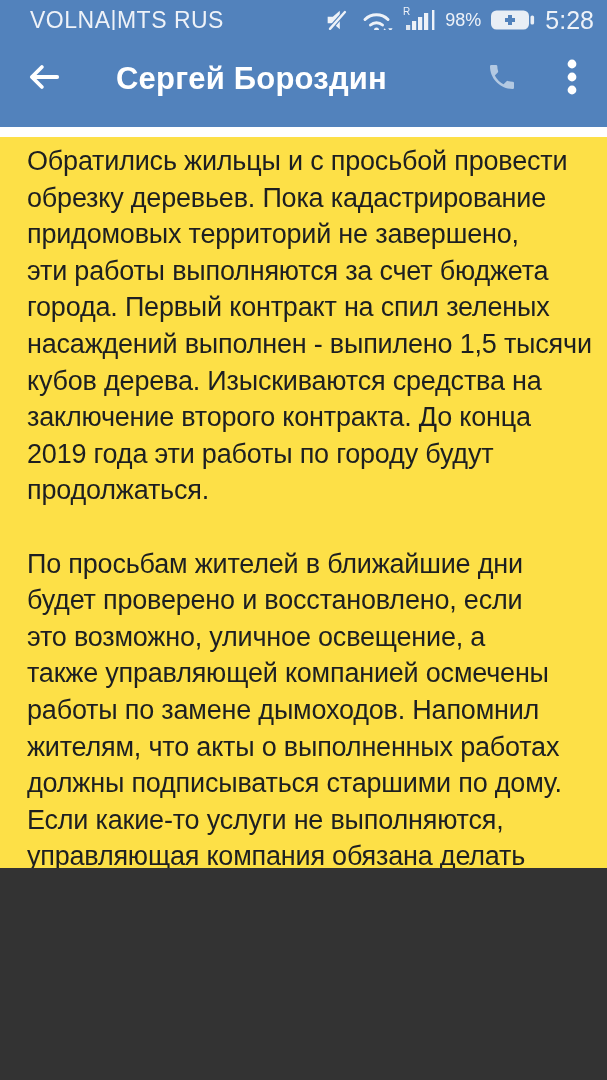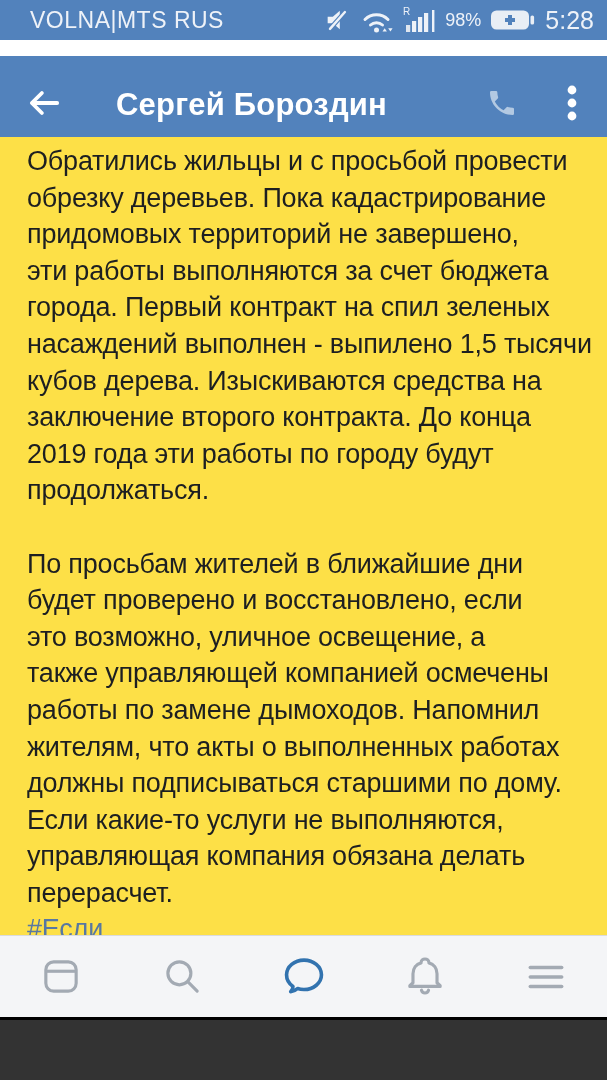--- a/index.html
+++ b/index.html
@@ -1,20 +1,20 @@
 <!DOCTYPE html>
 <html><head>
 <meta charset="utf-8">
 <style>
   * { margin: 0; padding: 0; box-sizing: border-box; }
   html, body { background: #333; }
   body { font-family: "Liberation Sans", "DejaVu Sans", sans-serif; }
   .phone {
     position: relative;
-    width: 607px; height: 1020px;
+    width: 607px; height: 868px;
     margin: 0 auto;
     background: #ffffff;
     overflow: hidden;
   }
 
   
   .statusbar {
     position: absolute; top: 0; left: 0; right: 0; height: 40px;
     background: #5282bc;
     display: flex; align-items: center;
@@ -28,21 +28,21 @@
     margin-left: auto;
     display: flex; align-items: center; gap: 9px;
     padding-right: 13px;
   }
   .status-right svg { display: block; }
   .battery-pct { font-size: 18px; }
   .clock { font-size: 25px; }
 
   
   .appbar {
-    position: absolute; top: 56px; left: 0; right: 0; height: 97px;
+    position: absolute; top: 30px; left: 0; right: 0; height: 97px;
     background: #5282bc;
   }
   .appbar-shadow {
     position: absolute; top: 137px; left: 0; right: 0; height: 7px;
     background: linear-gradient(rgba(40,50,60,0.30), rgba(40,50,60,0));
     pointer-events: none;
   }
   .back-btn {
     position: absolute; left: 22px; top: 50%; transform: translateY(-50%);
     width: 44px; height: 44px; background: none; border: none; cursor: pointer;

